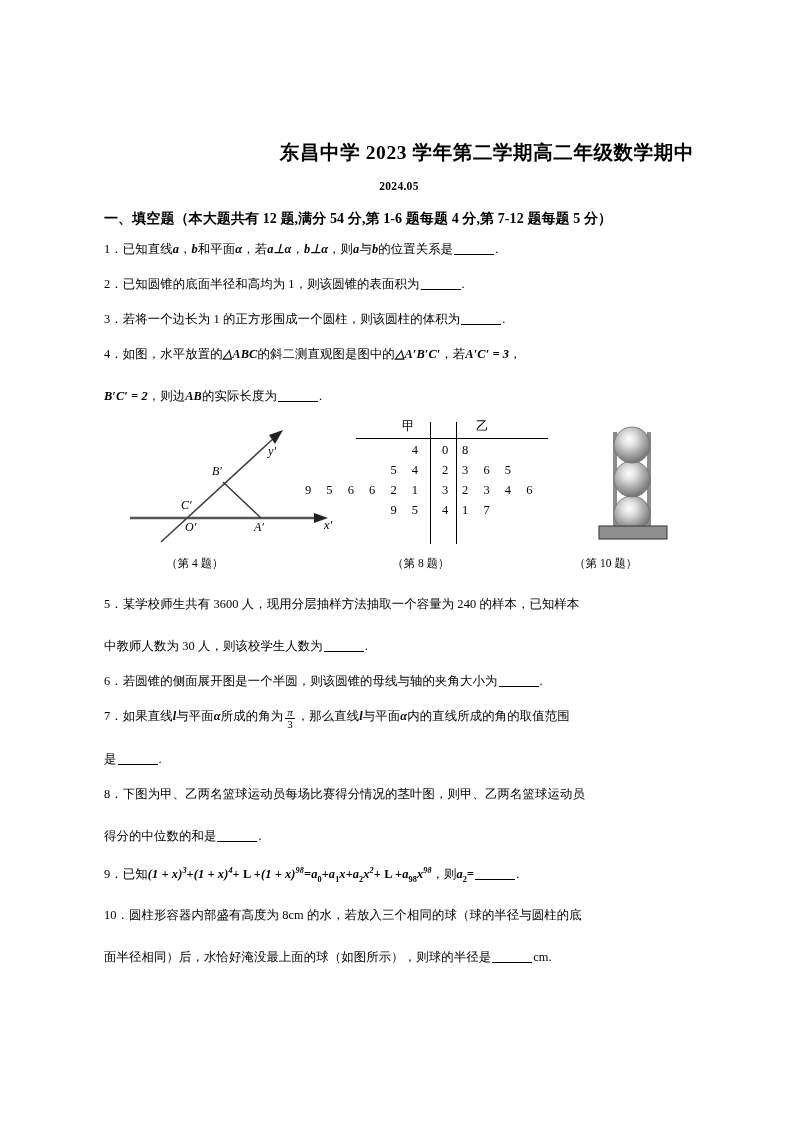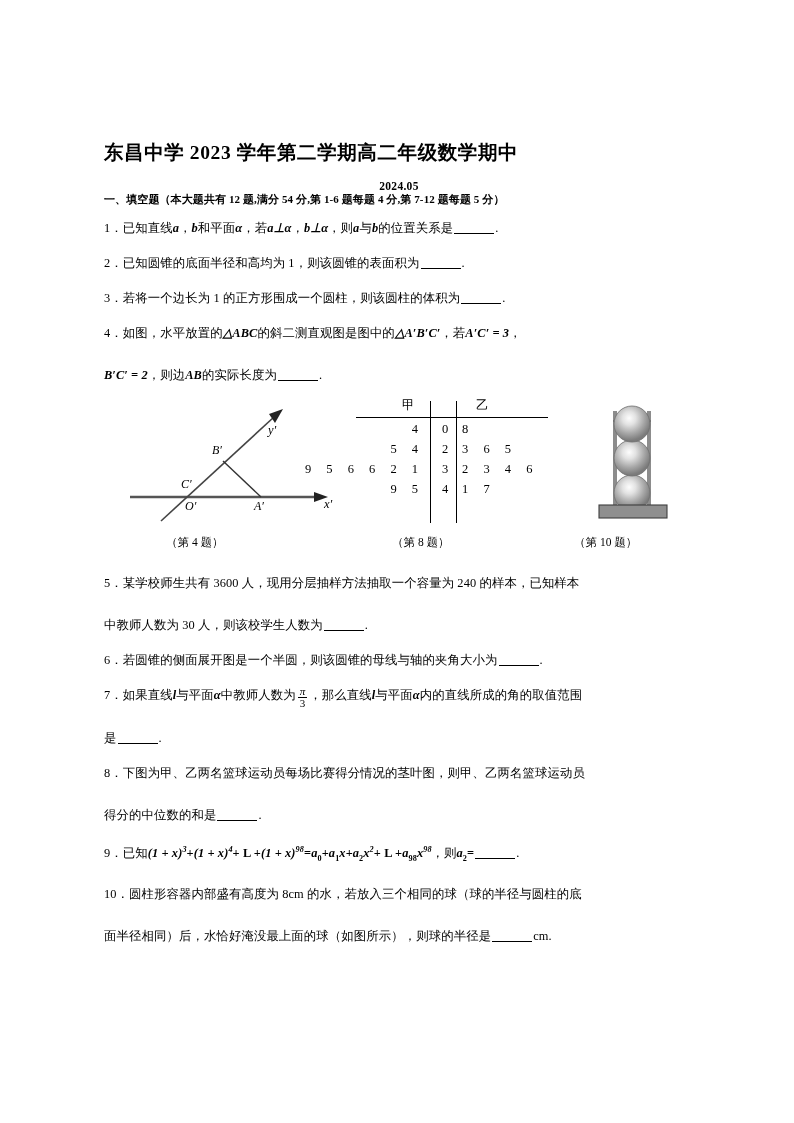--- a/index.html
+++ b/index.html
@@ -18,39 +18,40 @@
   }
   .doc {
     position: absolute;
     left: 104px;
     top: 0;
     width: 590px;
   }
 
   
   .title {
-    text-align: left;
+    text-align: right;
     font-size: 19.5px;
     font-weight: bold;
     letter-spacing: 0.6px;
     margin-top: 141px;
     line-height: 1.2;
   }
   .subtitle {
     text-align: center;
     font-size: 11.5px;
     font-weight: bold;
     margin-top: 16px;
     letter-spacing: 0.3px;
   }
 
   
   .section-head {
-    font-size: 11px;
+    font-size: 14px;
     font-weight: bold;
+    margin-top: 18px;
     letter-spacing: 0.1px;
     white-space: nowrap;
   }
 
   
   .q {
     font-size: 12.4px;
     line-height: 28px;
     margin-top: 7px;
     letter-spacing: 0.1px;
@@ -310,21 +311,21 @@
     </div>
 
     <div class="q">
       <span class="ln">
         <span>6．</span><span>若圆锥的侧面展开图是一个半圆，则该圆锥的母线与轴的夹角大小为</span><span class="blank"></span><span>.</span>
       </span>
     </div>
 
     <div class="q">
       <span class="ln">
-        <span>7．</span><span>如果直线</span><i class="v">l</i><span>与平面</span><i class="v">α</i><span>中教师人数为</span><span class="frac"><span class="num">π</span><span class="den">3</span></span><span>，那么直线</span><i class="v">l</i><span>与平面</span><i class="v">α</i><span>内的直线所成的角的取值范围</span>
+        <span>7．</span><span>如果直线</span><i class="v">l</i><span>与平面</span><i class="v">α</i><span>所成的角为</span><span class="frac"><span class="num">π</span><span class="den">3</span></span><span>，那么直线</span><i class="v">l</i><span>与平面</span><i class="v">α</i><span>内的直线所成的角的取值范围</span>
       </span>
       <span class="ln">
         <span>是</span><span class="blank"></span><span>.</span>
       </span>
     </div>
 
     <div class="q">
       <span class="ln">
         <span>8．</span><span>下图为甲、乙两名篮球运动员每场比赛得分情况的茎叶图，则甲、乙两名篮球运动员</span>
       </span>

